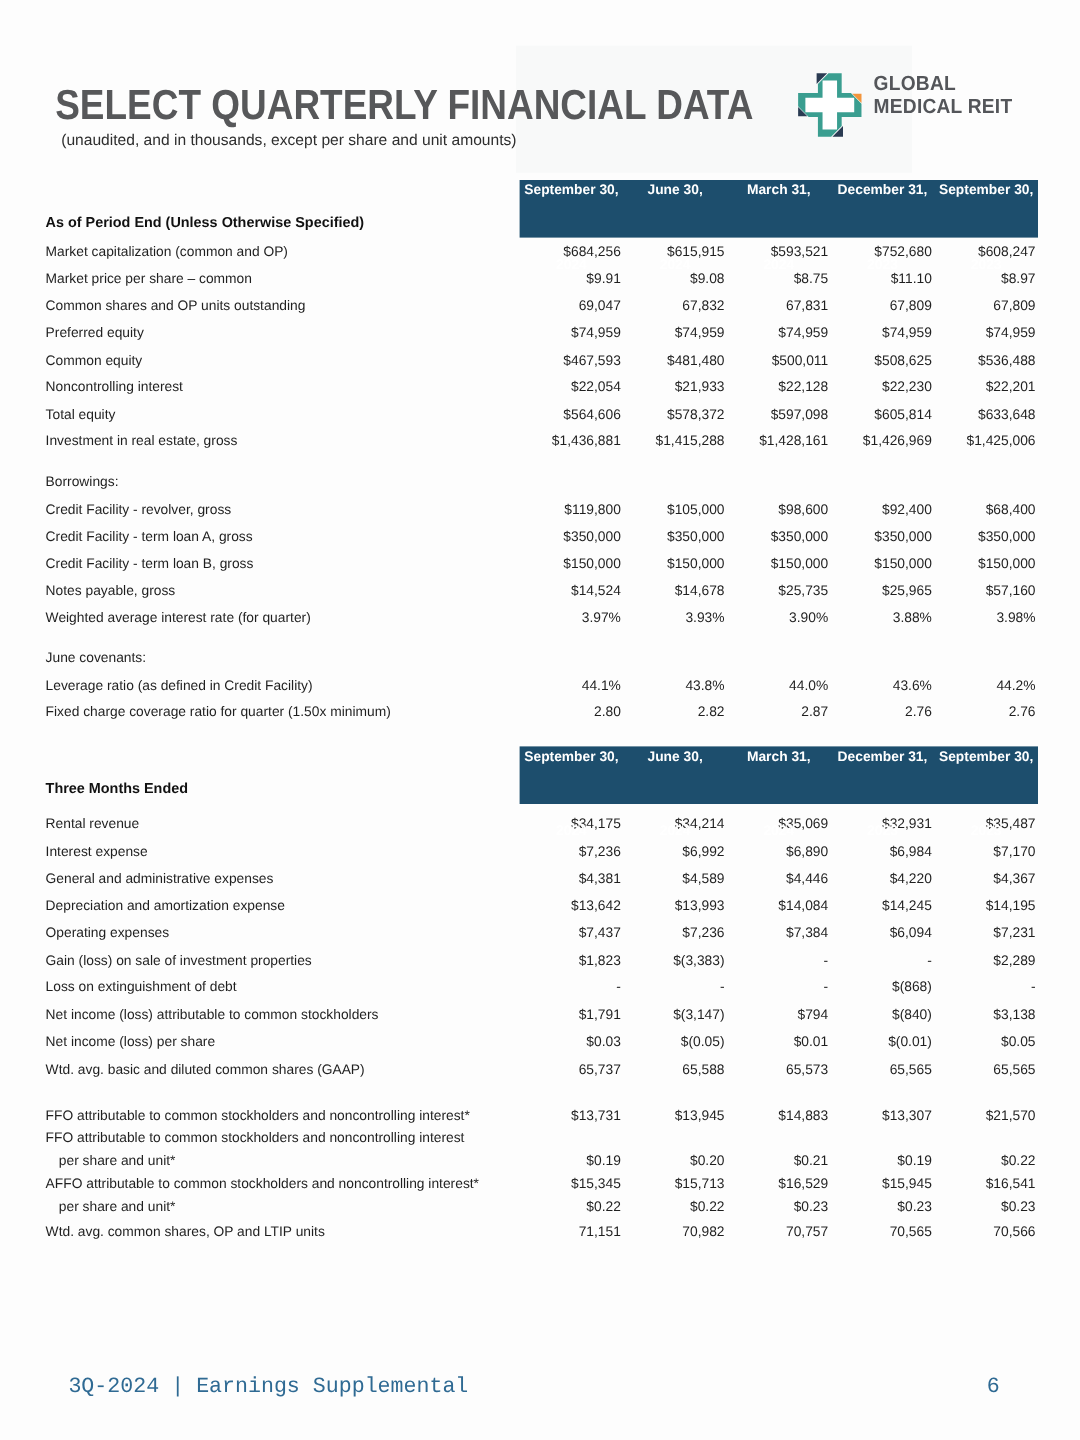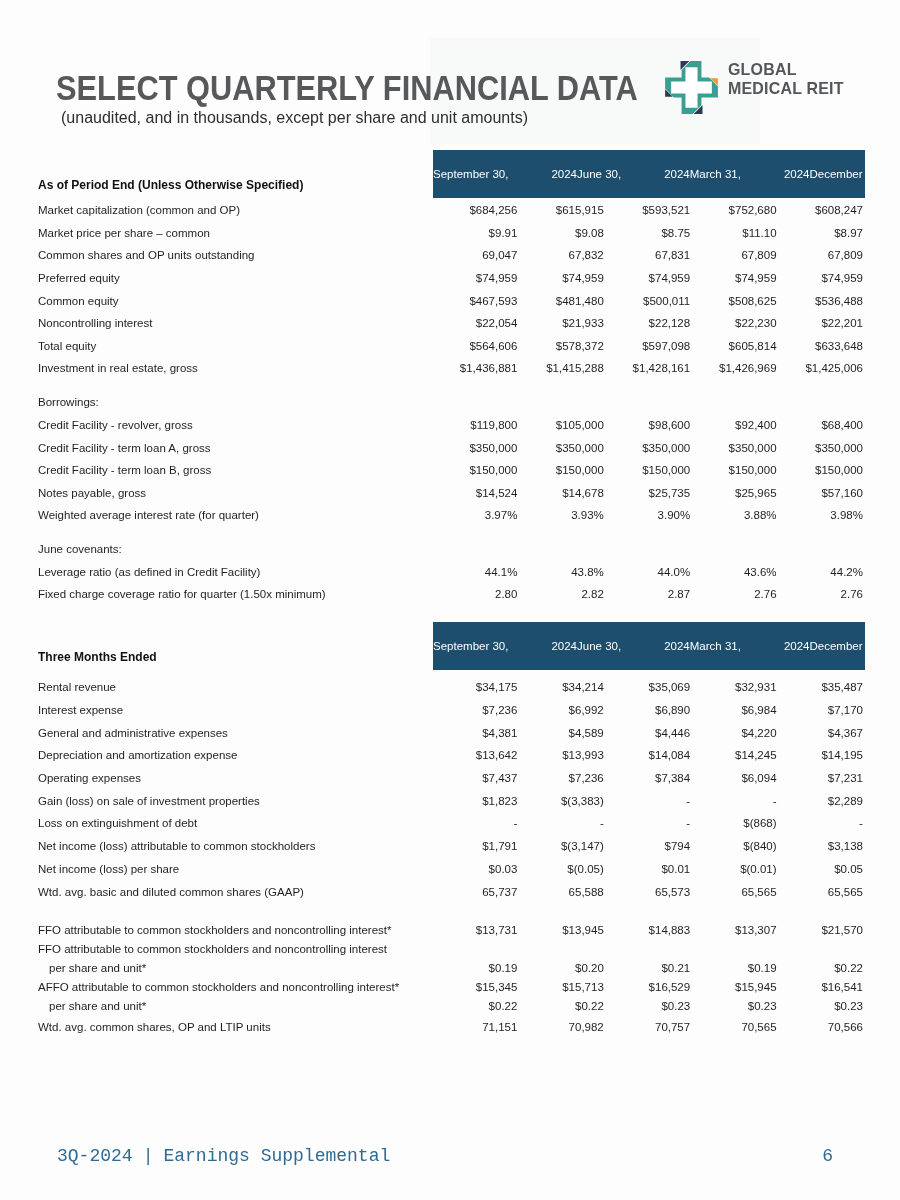--- a/index.html
+++ b/index.html
@@ -3,45 +3,45 @@
 <meta charset="utf-8">
 <style>
   html,body{margin:0;padding:0;}
   body{
     width:900px;height:1200px;position:relative;overflow:hidden;
     background:#fdfdfd;color:var(--body-text,#1f1f1f);
     font-family:"Liberation Sans",sans-serif;
   }
   .artifact{position:absolute;left:430px;top:38px;width:330px;height:106px;background:#f8f9f9;}
   
-  .title-block{position:absolute;left:56px;top:70px;}
+  .title-block{position:absolute;left:46px;top:70px;}
   .page-title{
     margin:0;font-size:35px;font-weight:bold;color:var(--title-gray,#57585a);
     letter-spacing:0px;white-space:nowrap;line-height:1;
     transform:scaleX(0.88);transform-origin:left center;
   }
-  .subtitle{font-size:16px;color:#2e2e2e;margin:4px 0 16px 5px;}
+  .subtitle{font-size:13px;color:#2e2e2e;margin:4px 0 16px 5px;}
   .logo{position:absolute;left:664px;top:60px;display:flex;align-items:flex-start;gap:9px;}
   .logo-text{
     font-size:17px;font-weight:bold;color:#54565a;line-height:1.12;
     letter-spacing:0.2px;transform:scaleX(0.94);transform-origin:left center;white-space:nowrap;
   }
   
   .tbl{position:absolute;left:38px;width:827px;font-size:11.5px;}
   .tbl1{top:150px;}
   .tbl2{top:622px;}
   .thead{position:relative;height:48px;}
   .thead .bar{
     position:absolute;left:395px;top:0;width:432px;height:48px;
     background:var(--header-bar,#1d4e6d);
     display:grid;grid-template-columns:repeat(5,1fr);
   }
   .hcell{
-    display:flex;flex-direction:row;justify-content:center;align-items:center;
-    color:#fff;font-weight:normal;font-size:11.5px;line-height:19px;white-space:nowrap;gap:43px;
+    display:flex;flex-direction:column;justify-content:center;align-items:center;
+    color:#fff;font-weight:bold;font-size:11.5px;line-height:19px;white-space:nowrap;gap:43px;
   }
   .rowhdr{position:absolute;left:0;bottom:6px;font-weight:bold;font-size:12px;color:#111;white-space:nowrap;}
   .tbody{padding-top:1px;}
   .tbl2 .tbody{padding-top:6px;}
   .trow{display:grid;grid-template-columns:395px repeat(5,86.4px);height:22.6px;align-items:center;}
   .tbl2 .trow{height:22.7px;}
   .tbl2 .trow.tight{height:19px;}
   .trow.spacer1{height:11.3px;}
   .trow.spacer2{height:17.7px;}
   .lbl{white-space:nowrap;overflow:visible;}

